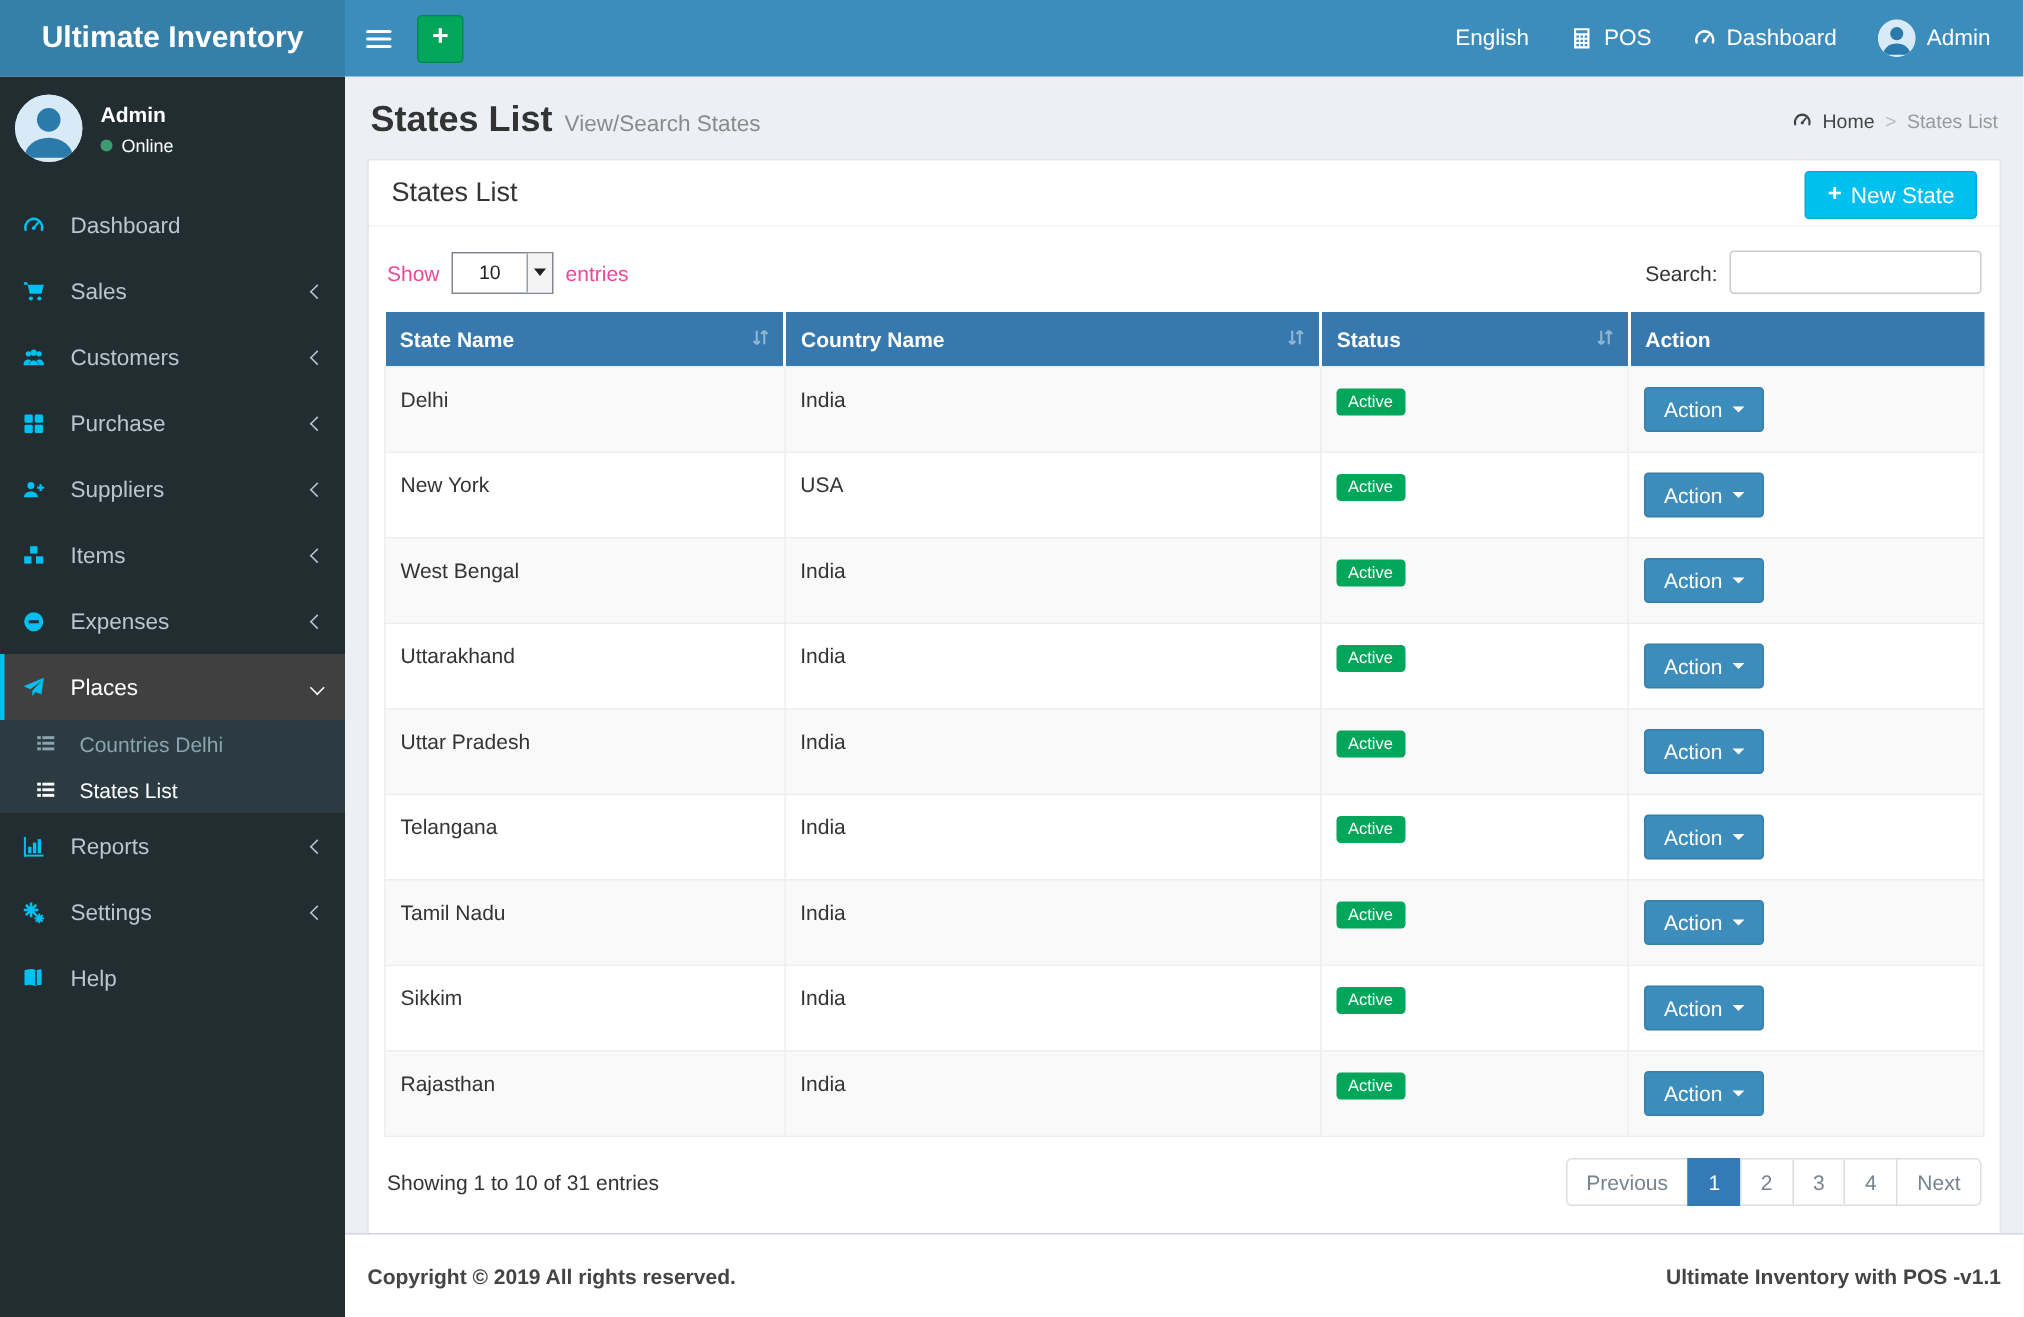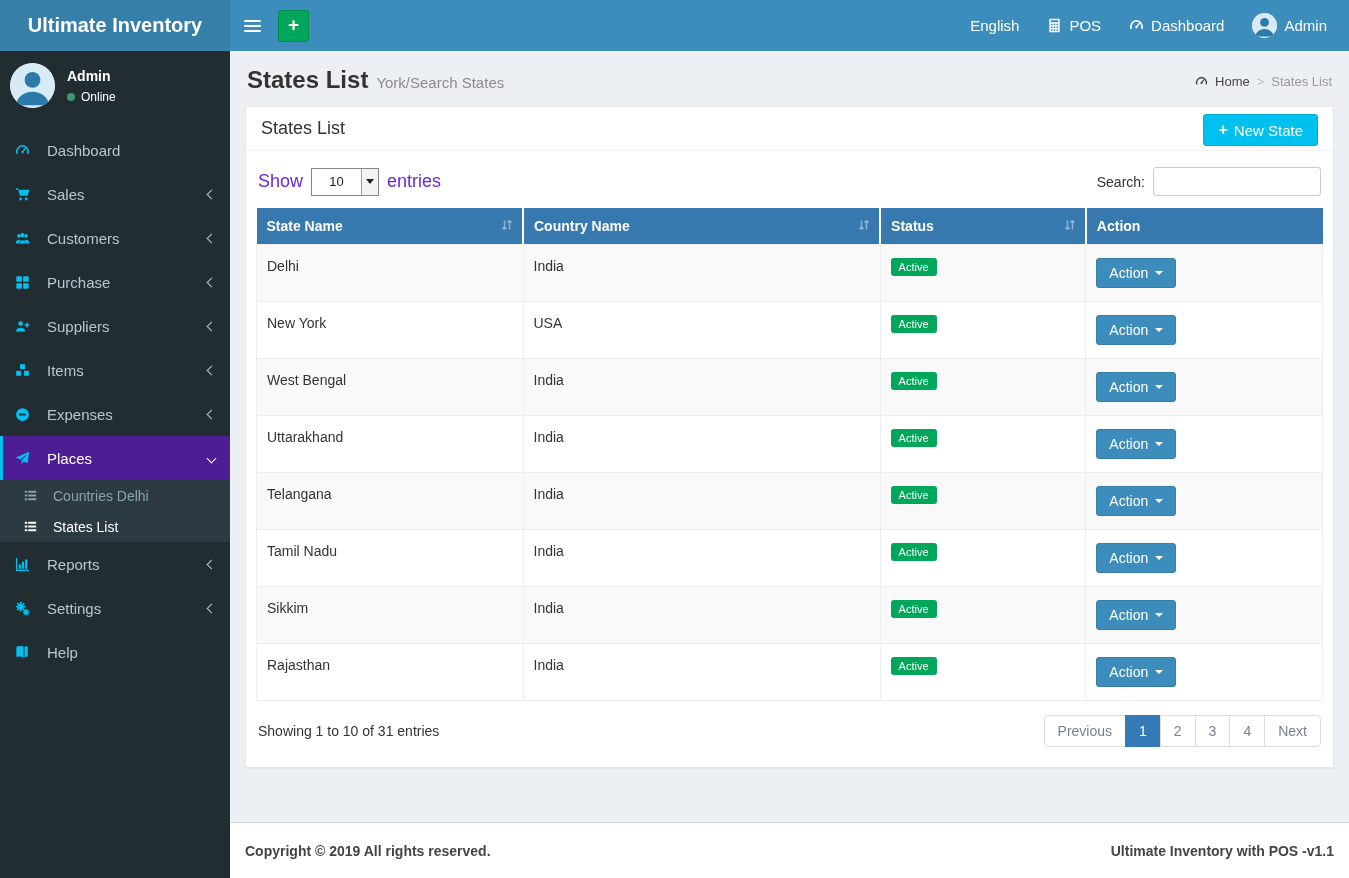--- a/index.html
+++ b/index.html
@@ -25,21 +25,21 @@
   .sidebar { position:absolute; top:51px; left:0; width:230px; height:827px; background:#222d32; }
   .user-panel { display:flex; align-items:center; padding:12px 10px; }
   .avatar-lg { width:45px; height:45px; border-radius:50%; overflow:hidden; background:#d8eaf5; flex:none; }
   .user-info { margin-left:12px; }
   .user-name { color:#fff; font-weight:bold; font-size:14px; margin-bottom:6px; }
   .user-status { display:flex; align-items:center; gap:6px; color:#fff; font-size:12px; }
   .online-dot { width:8px; height:8px; border-radius:50%; background:#3d9970; }
   .menu { list-style:none; margin-top:8px; }
   .menu-li { display:block; }
   .mi-row { display:flex; align-items:center; height:44px; padding:0 15px; color:#b8c7ce; cursor:pointer; }
-  .mi-row.active { background:#4c1d95; color:#fff; border-left:3px solid #00c0ef; padding-left:12px; }
+  .mi-row.active { background:#404040; color:#fff; border-left:3px solid #00c0ef; padding-left:12px; }
   .mi-icon { width:21px; margin-right:11px; color:#00c0ef; display:flex; }
   .mi-icon svg { width:15px; height:15px; }
   .mi-label { font-size:15px; flex:1; }
   .chev { width:7px; height:7px; border-right:1.6px solid #b8c7ce; border-bottom:1.6px solid #b8c7ce; display:inline-block; }
   .chev.left { transform:rotate(135deg); }
   .chev.down { transform:rotate(45deg); border-color:#fff; }
   .submenu { list-style:none; background:#2c3b41; }
   .smi-row { display:flex; align-items:center; height:31px; padding-left:24px; color:#8aa4af; font-size:14px; cursor:pointer; }
   .smi-row.active { color:#fff; }
   .smi-icon { width:20px; margin-right:9px; display:flex; }
@@ -59,21 +59,21 @@
   .crumb-current { color:#999; }
 
   
   .card { background:#fff; border:1px solid #e3e8ee; border-radius:2px; box-shadow:0 1px 1px rgba(0,0,0,.05); }
   .card-header { position:relative; padding:11px 15px; border-bottom:1px solid #f4f4f4; }
   .card-title { font-size:18px; color:#333; }
   .new-state-btn { position:absolute; right:15px; top:7px; background:#00c0ef; border:1px solid #00acd6; color:#fff; font-size:15px; padding:6px 14px; border-radius:3px; cursor:pointer; display:flex; align-items:center; gap:6px; }
   .new-state-btn .plus { font-weight:bold; font-size:16px; }
   .card-body { padding:10px; }
   .table-toolbar { display:flex; align-items:center; padding:6px 2px 12px 2px; }
-  .show-label, .entries-label { font-size:18px; color:#6d28d9; }
+  .show-label, .entries-label { font-size:14px; color:#ec4899; }
   .length-select { display:inline-flex; align-items:stretch; width:68px; height:28px; border:1px solid #828790; background:#fff; margin:0 8px; cursor:pointer; }
   .length-value { flex:1; display:flex; align-items:center; justify-content:center; font-size:13px; color:#222; }
   .length-arrow { width:17px; border-left:1px solid #9a9fa6; background:#f3f3f3; display:flex; align-items:center; justify-content:center; }
   .length-arrow .tri { width:0; height:0; border-left:4px solid transparent; border-right:4px solid transparent; border-top:5px solid #222; }
   .search-wrap { margin-left:auto; display:flex; align-items:center; gap:8px; }
   .search-label { font-size:14px; color:#333; }
   .search-input { width:168px; height:29px; border:1px solid #ccc; border-radius:3px; padding:0 8px; font-size:14px; font-family:inherit; }
 
   
   table.states { width:100%; border-collapse:collapse; }
@@ -352,21 +352,21 @@
           <span class="mi-label">Help</span>
         </div>
       </li>
     </ul>
 </aside>
 
 <main class="main">
   <div class="content">
     <div class="content-header">
       <span class="page-title">States List</span>
-      <span class="page-subtitle">York/Search States</span>
+      <span class="page-subtitle">View/Search States</span>
       <div class="breadcrumb">
         <span class="bicon">
             <svg viewBox="0 0 16 16" fill="none" stroke="currentColor" stroke-width="1.7" stroke-linecap="round">
               <path d="M2.2 11A6.3 6.3 0 0 1 8 3a6.3 6.3 0 0 1 5.8 8"></path>
               <path d="M8 9.5l3-3.6" stroke-width="1.5"></path>
               <circle cx="8" cy="9.7" r="1.3" fill="currentColor" stroke="none"></circle>
             </svg>
           </span>
         <span class="crumb-home">Home</span>
         <span class="crumb-sep">&gt;</span>
@@ -453,20 +453,29 @@
               <tr>
                 <td>Uttarakhand</td>
                 <td>India</td>
                 <td><span class="badge-active">Active</span></td>
                 <td><button class="action-btn">
                     <span>Action</span>
                     <span class="caret"></span>
                   </button></td>
               </tr>
               <tr>
+                <td>Uttar Pradesh</td>
+                <td>India</td>
+                <td><span class="badge-active">Active</span></td>
+                <td><button class="action-btn">
+                    <span>Action</span>
+                    <span class="caret"></span>
+                  </button></td>
+              </tr>
+              <tr>
                 <td>Telangana</td>
                 <td>India</td>
                 <td><span class="badge-active">Active</span></td>
                 <td><button class="action-btn">
                     <span>Action</span>
                     <span class="caret"></span>
                   </button></td>
               </tr>
               <tr>
                 <td>Tamil Nadu</td>

